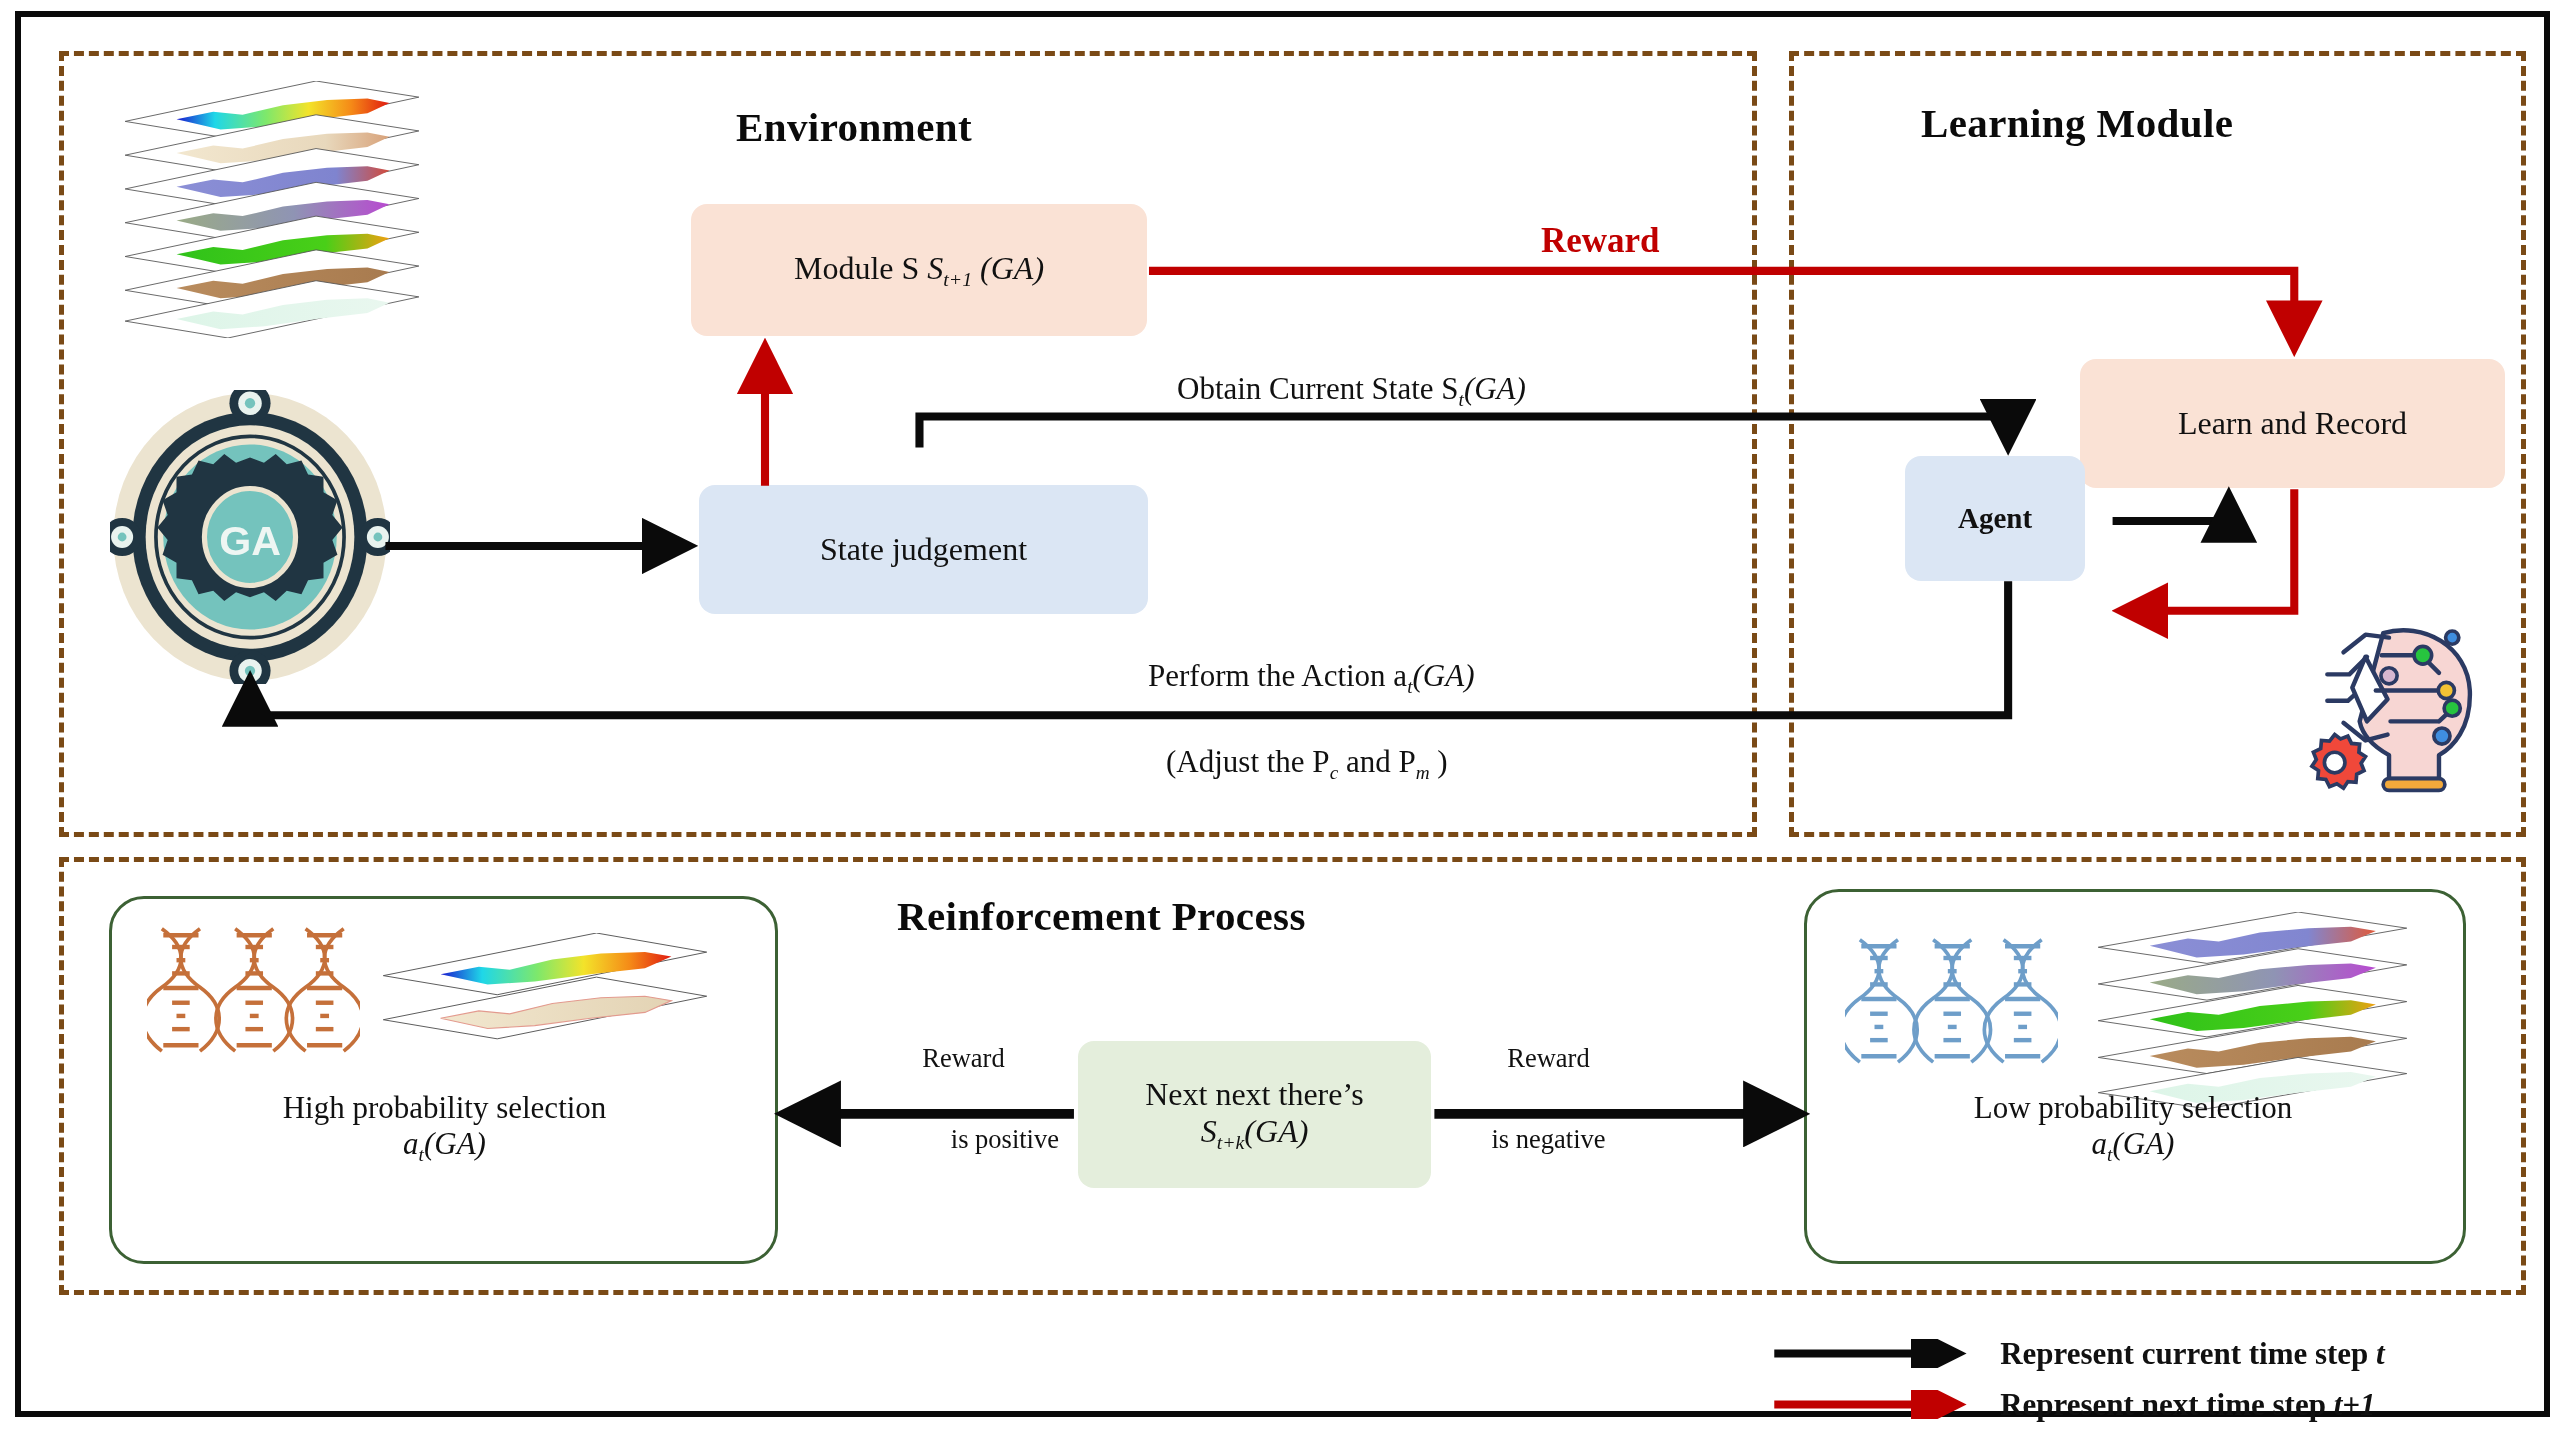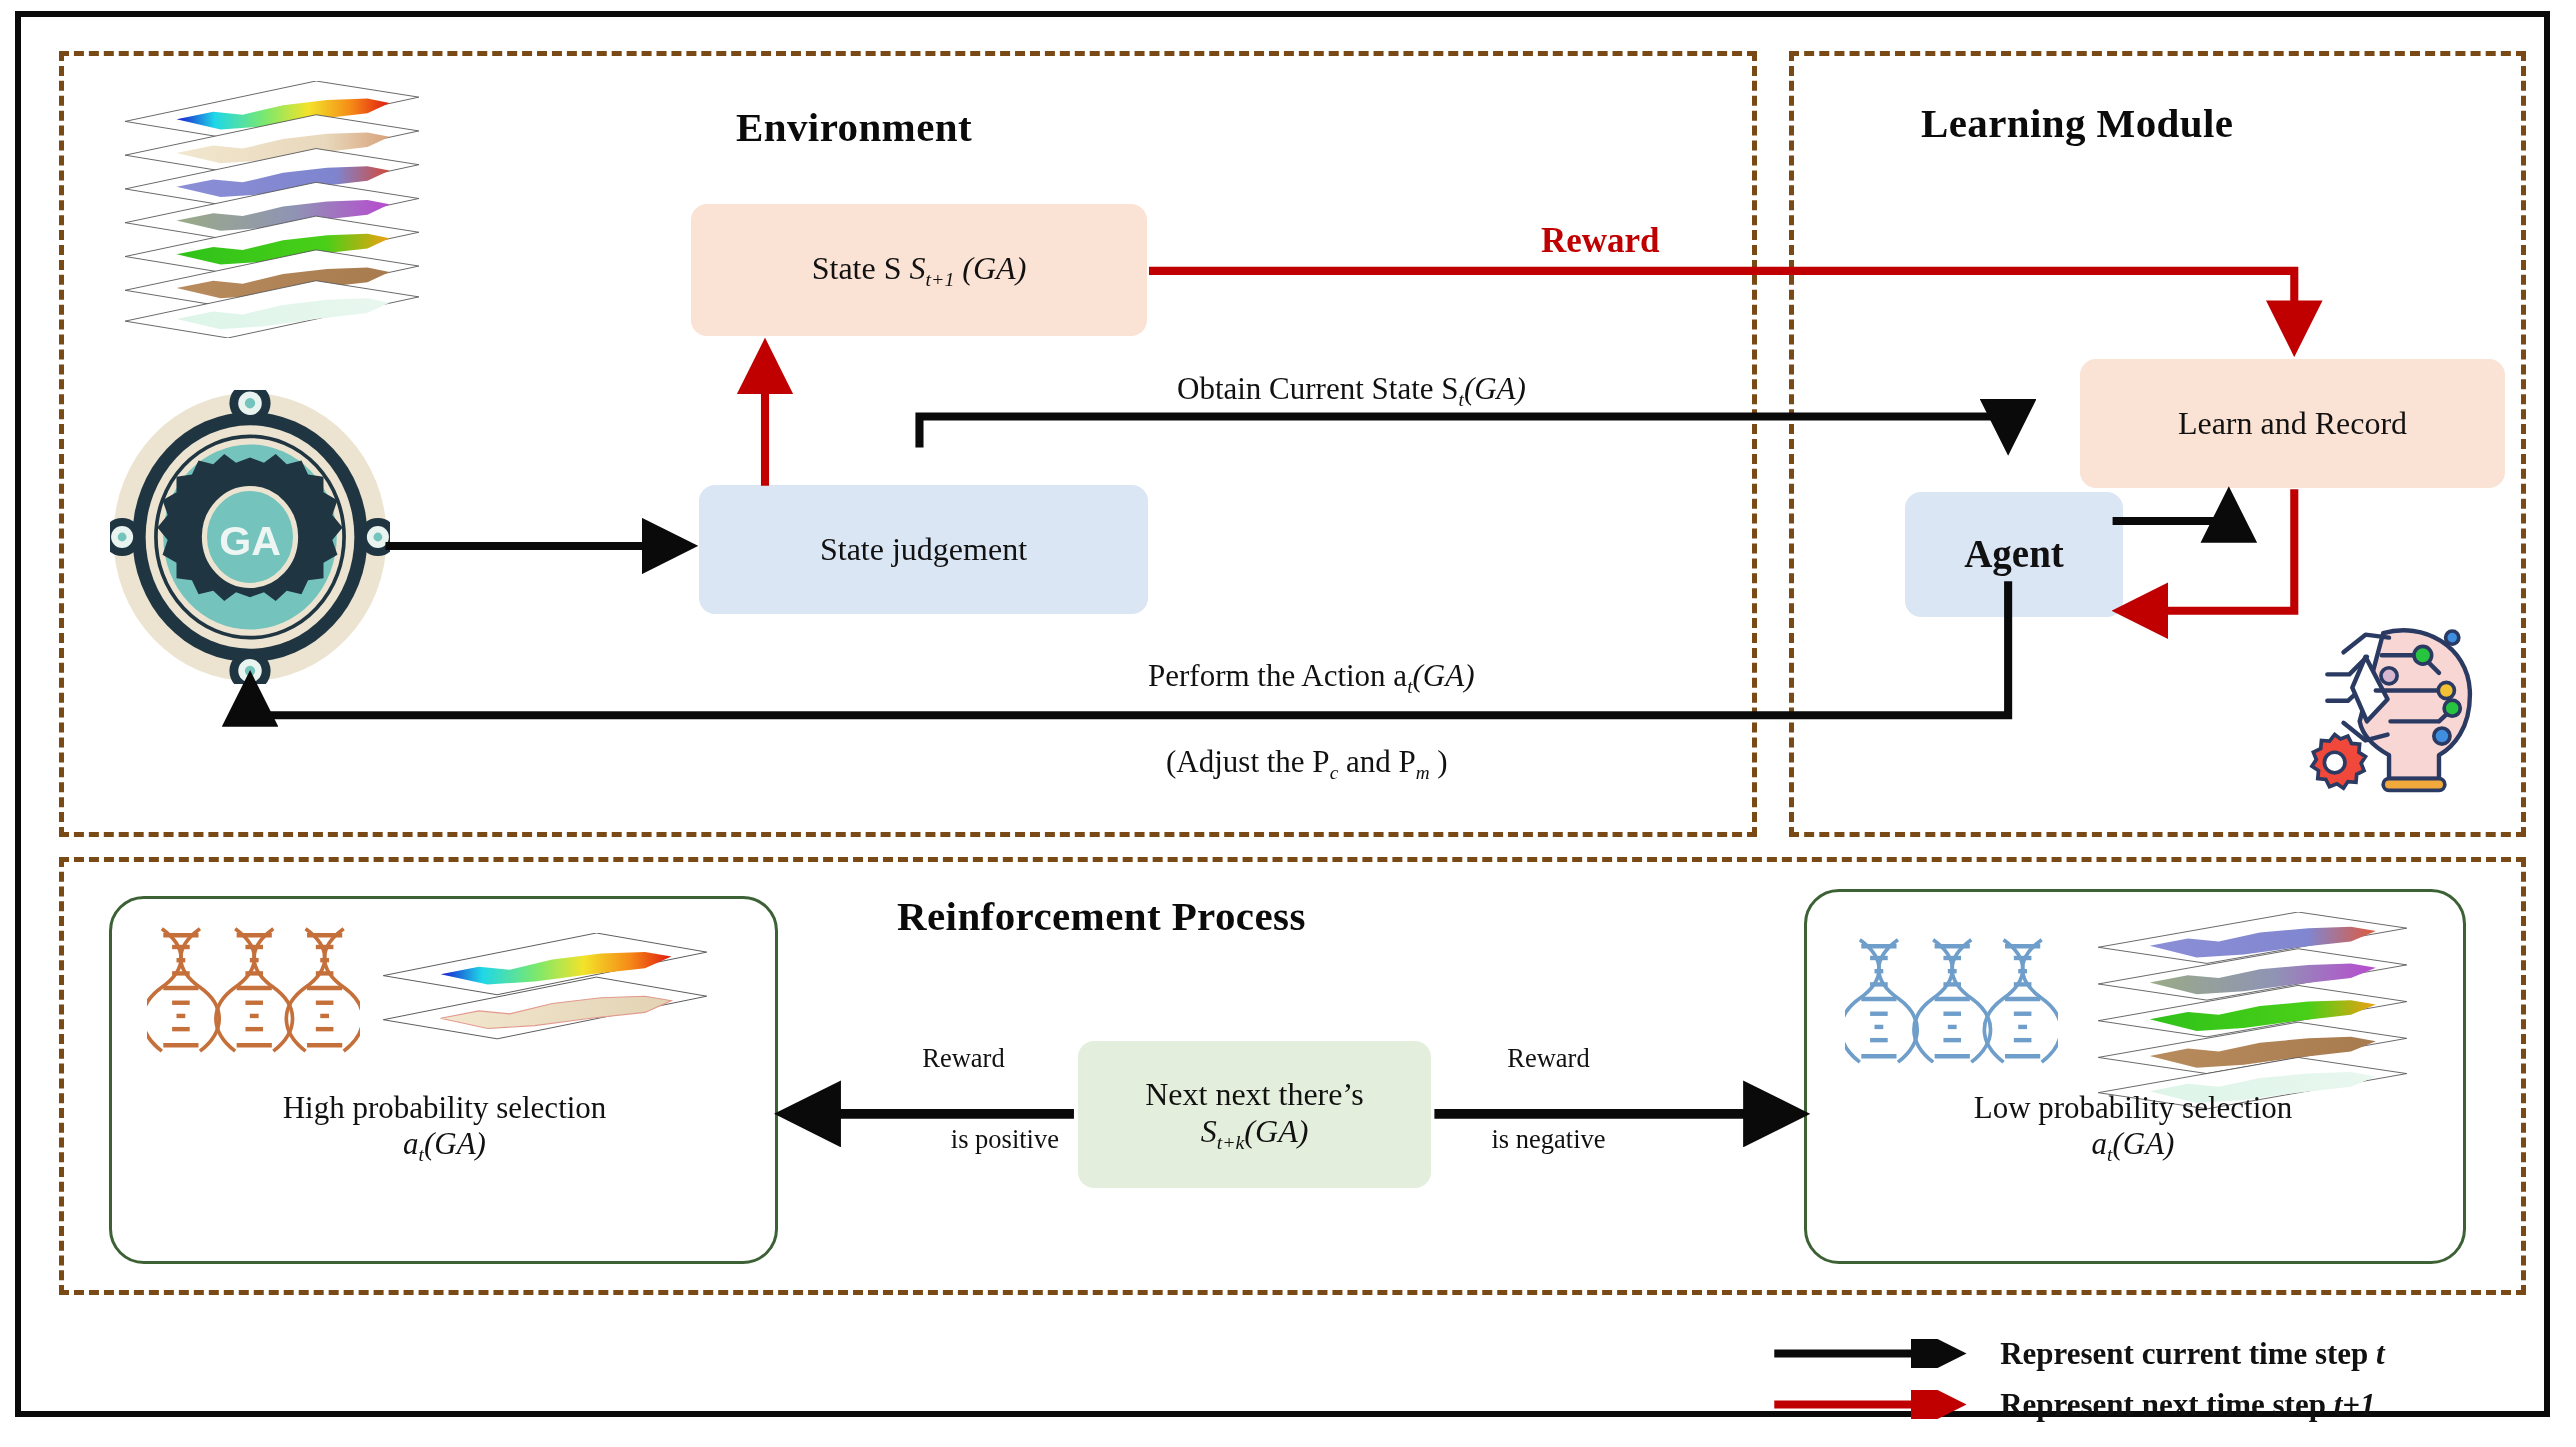--- a/index.html
+++ b/index.html
@@ -149,21 +149,21 @@
           <circle cx="16" cy="200" r="6" fill="#74c3bd"></circle>
         <circle cx="364" cy="200" r="26" fill="#203542"></circle>
           <circle cx="364" cy="200" r="15" fill="#e9f3ef"></circle>
           <circle cx="364" cy="200" r="6" fill="#74c3bd"></circle>
       </g>
     </svg>
   </div>
 
   <div class="rbox peach" style="left:691px;top:204px;width:456px;height:132px;">
     <span>
-      <span>State S</span><span class="ital"> </span><span class="ital">S</span><span class="sub ital">t+1</span><span class="ital"> </span><span class="ital">(GA)</span>
+      <span>Module S</span><span class="ital"> </span><span class="ital">S</span><span class="sub ital">t+1</span><span class="ital"> </span><span class="ital">(GA)</span>
     </span>
   </div>
 
   <div class="rbox blue" style="left:699px;top:485px;width:449px;height:129px;">
     <span>State judgement</span>
   </div>
 
   <div class="flowlabel" style="left:1177px;top:371px;">
     <span>Obtain Current State S</span><span class="sub ital">t</span><span class="ital">(GA)</span>
   </div>
@@ -178,21 +178,21 @@
 
   <div class="reward-label" style="left:1541px;top:221px;">Reward</div>
 
   <div class="dashed-panel" style="left:1789px;top:51px;width:737px;height:786px;"></div>
   <div class="panel-title" style="left:1921px;top:99px;">Learning Module</div>
 
   <div class="rbox peach" style="left:2080px;top:359px;width:425px;height:129px;">
     <span>Learn and Record</span>
   </div>
 
-  <div class="rbox blue" style="left:1905px;top:456px;width:218px;height:125px;font-weight:bold;font-size:39px;margin-top:36px;">
+  <div class="rbox blue" style="left:1905px;top:456px;width:180px;height:125px;font-weight:bold;font-size:29px;">
     <span>Agent</span>
   </div>
 
   <div class="icon-box" style="left:2295px;top:611px;width:191px;height:184px;">
     <svg viewBox="0 0 260 250" width="191" height="184">
       <g stroke="#2b3a63" stroke-width="6" fill="none" stroke-linejoin="round" stroke-linecap="round">
         <path d="M120 30 C175 14 235 48 238 108 C240 160 214 186 196 196 L196 228 L128 228 L128 196 C110 186 92 170 88 150 Z" fill="#f7d6d3"></path>
         <path d="M66 56 L96 32 L128 36"></path>
         <path d="M44 86 L74 86 L98 62"></path>
         <path d="M44 122 L72 122 L96 100"></path>

